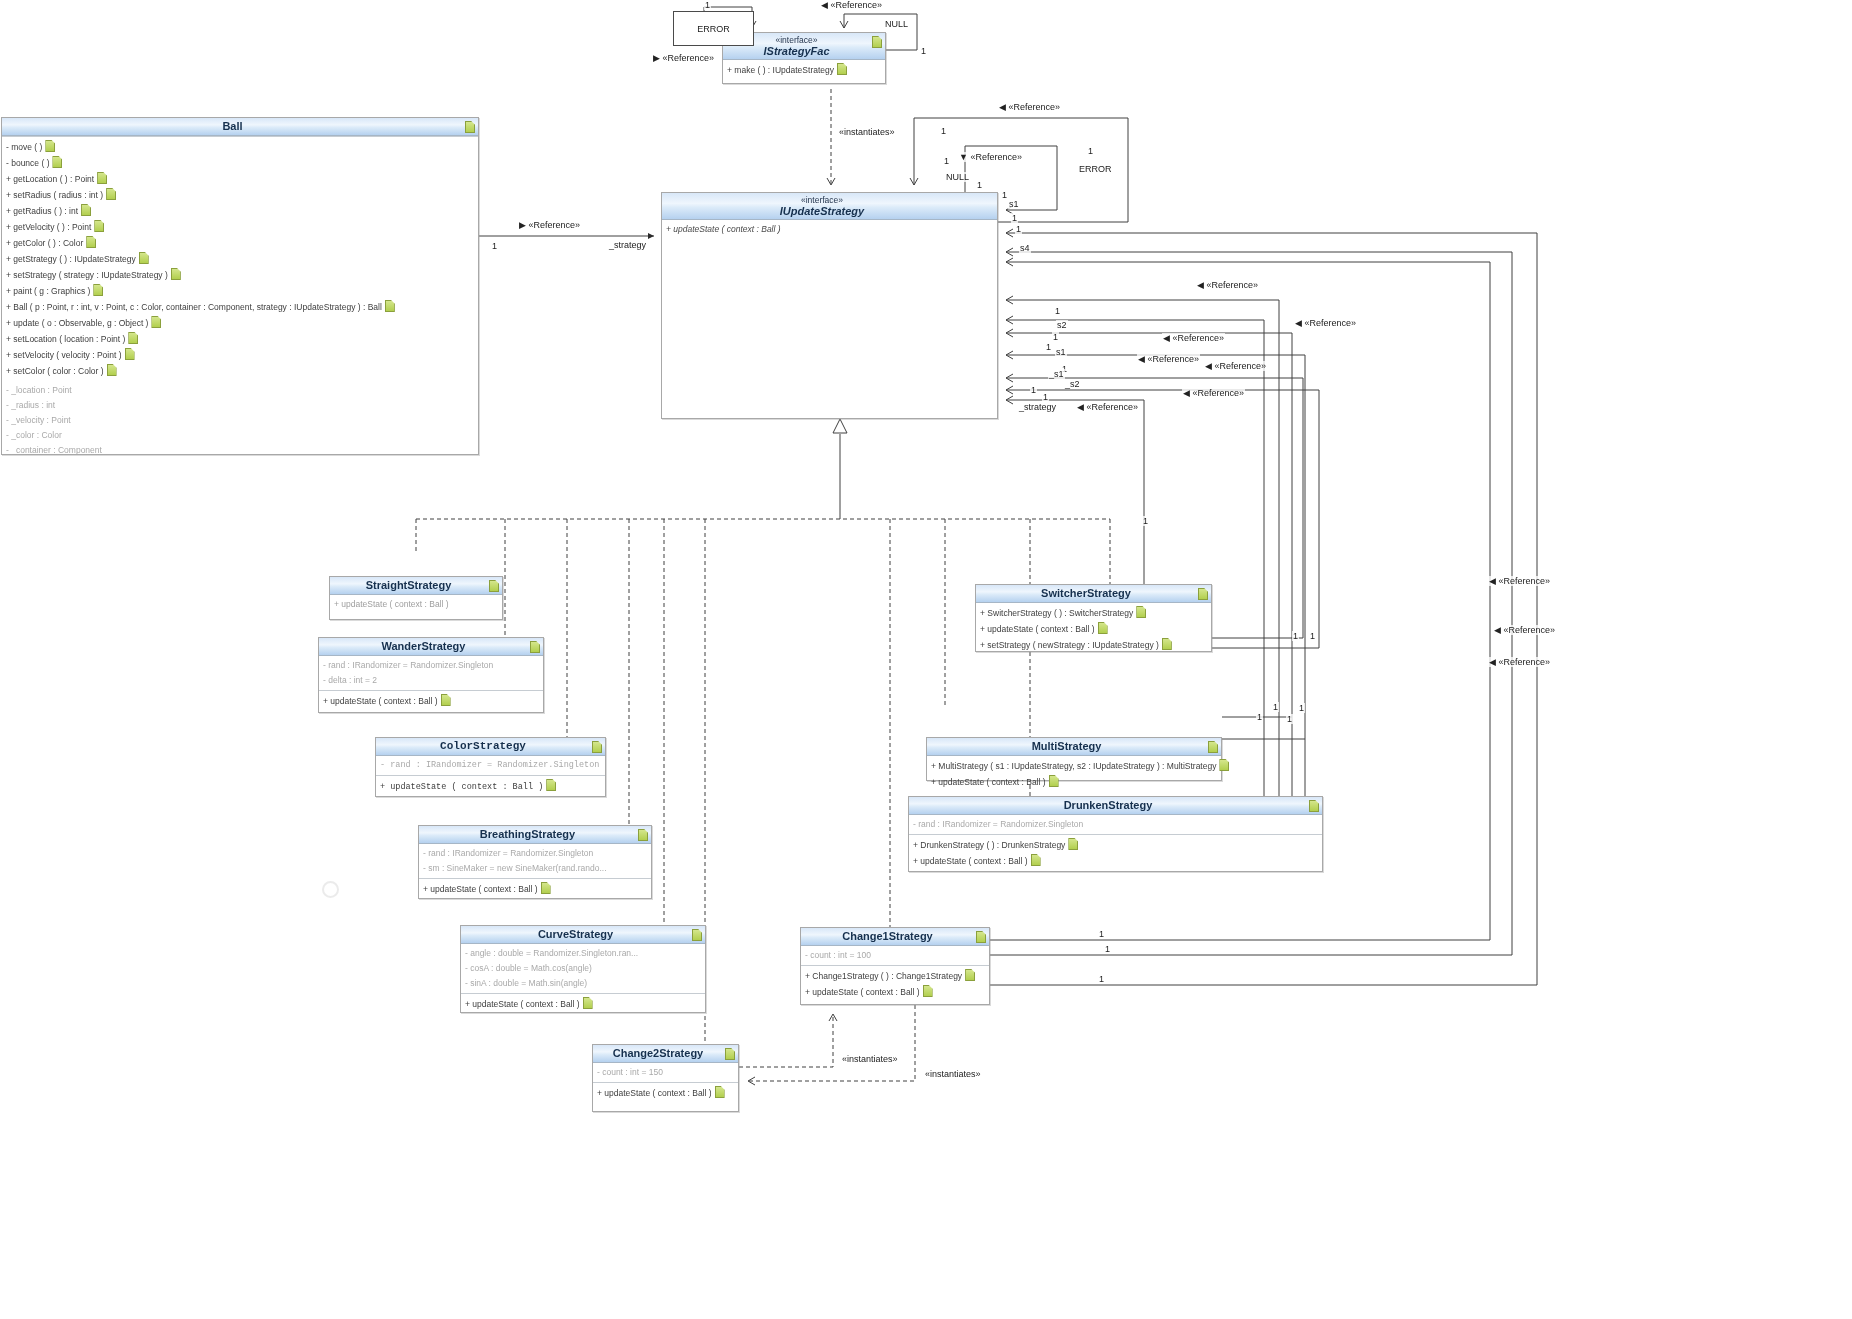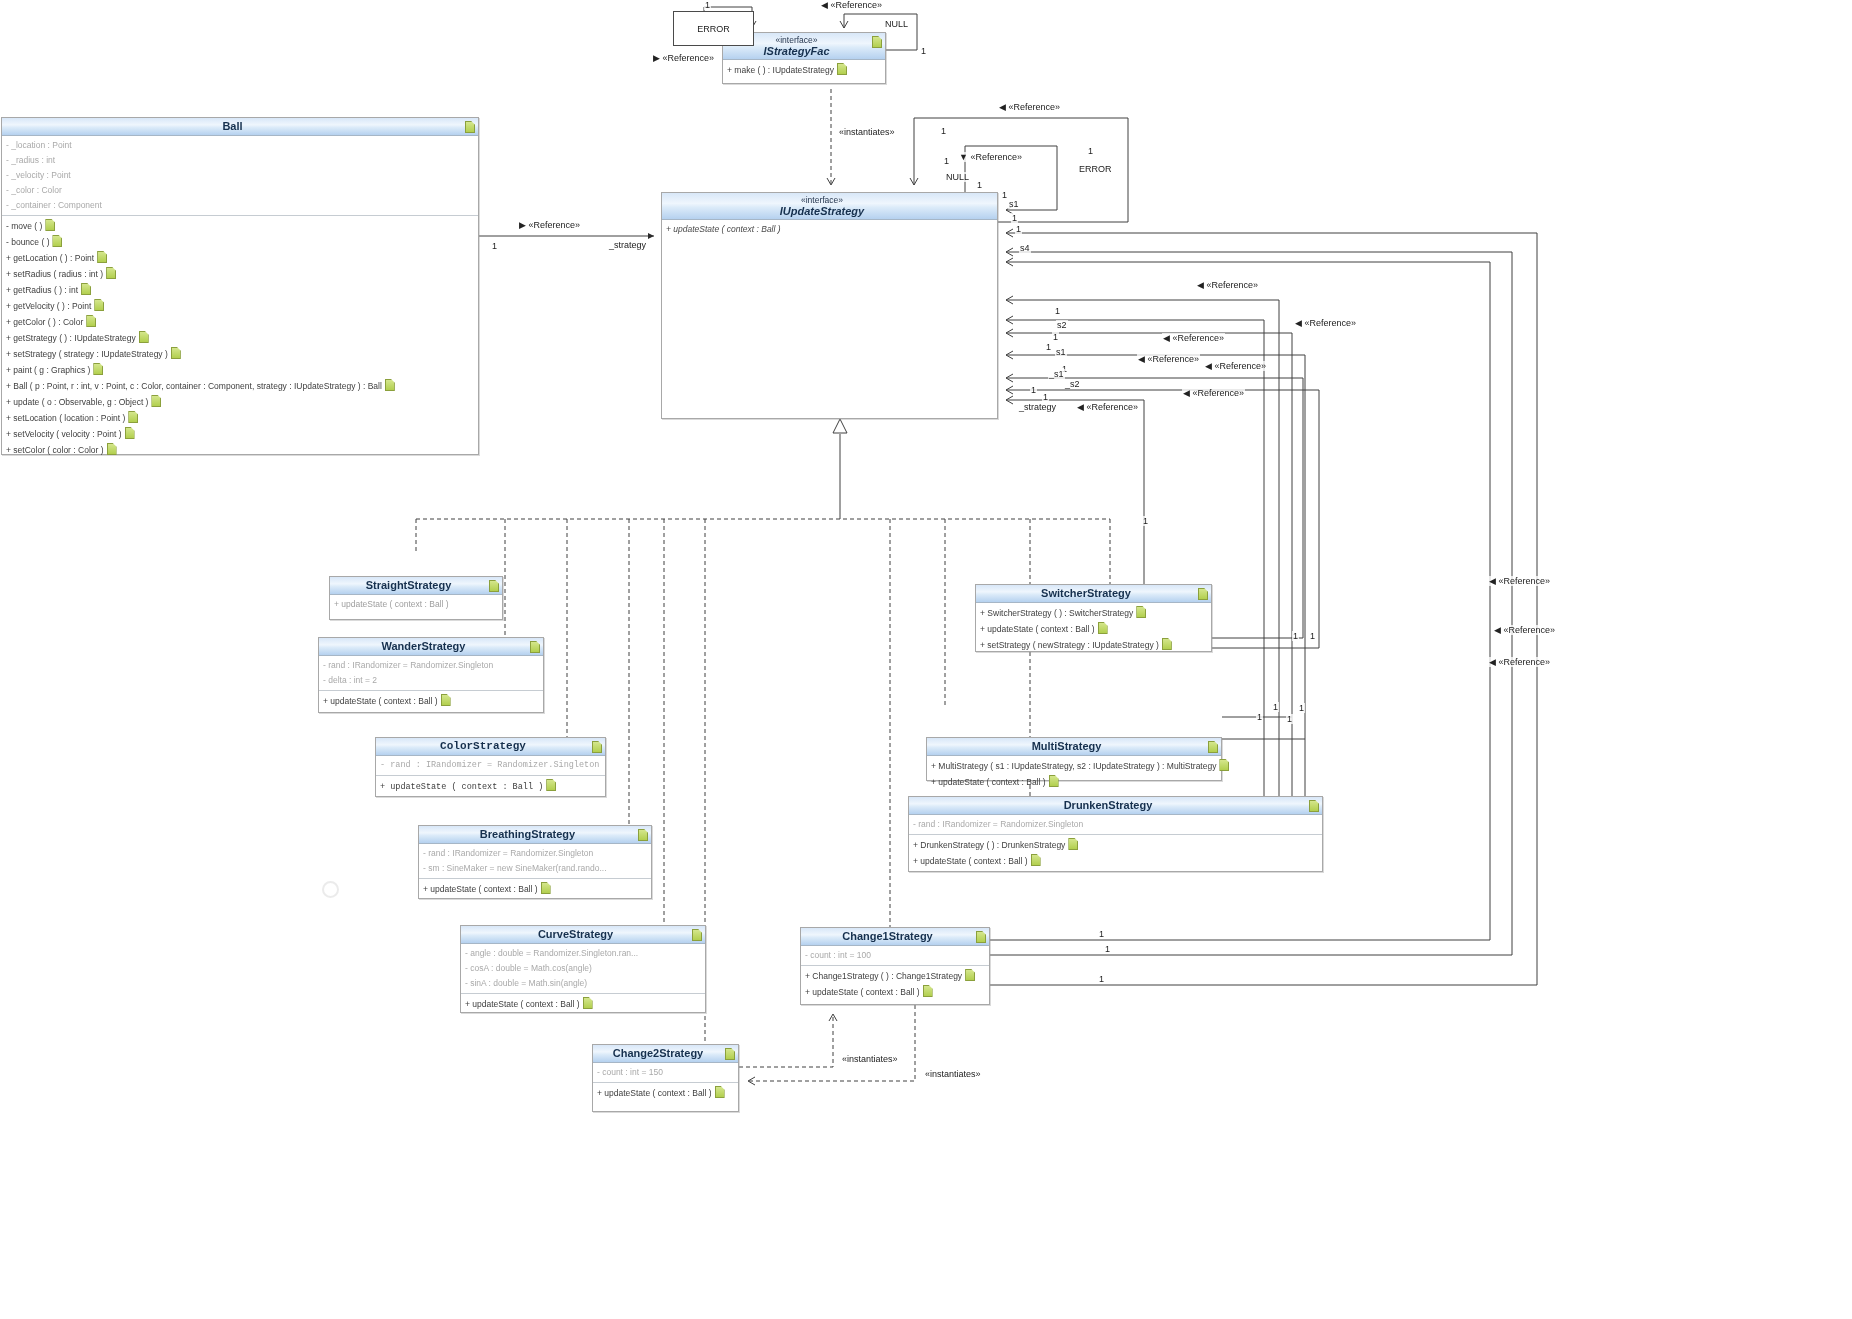--- a/index.html
+++ b/index.html
@@ -95,43 +95,43 @@
       </div>
       <div class="sec">
         <div class="row "><span>+ make ( ) : IUpdateStrategy</span><span class="doc"></span></div>
       </div>
     </div>
     <div class="uml-class" style="left: 1px; top: 117px; width: 478px; height: 338px;">
       <div class="hdr">
         <div class="cname">Ball</div>
         <span class="doc"></span>
       </div>
-      <div class="sec">
-        <div class="row attr"><span>- _location : Point</span></div>
-        <div class="row attr"><span>- _radius : int</span></div>
-        <div class="row attr"><span>- _velocity : Point</span></div>
-        <div class="row attr"><span>- _color : Color</span></div>
-        <div class="row attr"><span>- _container : Component</span></div>
-      </div>
       <div class="sec divided">
         <div class="row "><span>- move ( )</span><span class="doc"></span></div>
         <div class="row "><span>- bounce ( )</span><span class="doc"></span></div>
         <div class="row "><span>+ getLocation ( ) :  Point</span><span class="doc"></span></div>
         <div class="row "><span>+ setRadius ( radius : int )</span><span class="doc"></span></div>
         <div class="row "><span>+ getRadius ( ) :  int</span><span class="doc"></span></div>
         <div class="row "><span>+ getVelocity ( ) :  Point</span><span class="doc"></span></div>
         <div class="row "><span>+ getColor ( ) :  Color</span><span class="doc"></span></div>
         <div class="row "><span>+ getStrategy ( ) :  IUpdateStrategy</span><span class="doc"></span></div>
         <div class="row "><span>+ setStrategy ( strategy : IUpdateStrategy )</span><span class="doc"></span></div>
         <div class="row "><span>+ paint ( g : Graphics )</span><span class="doc"></span></div>
         <div class="row "><span>+ Ball ( p : Point, r : int, v : Point, c : Color, container : Component, strategy : IUpdateStrategy ) :  Ball</span><span class="doc"></span></div>
         <div class="row "><span>+ update ( o : Observable, g : Object )</span><span class="doc"></span></div>
         <div class="row "><span>+ setLocation ( location : Point )</span><span class="doc"></span></div>
         <div class="row "><span>+ setVelocity ( velocity : Point )</span><span class="doc"></span></div>
         <div class="row "><span>+ setColor ( color : Color )</span><span class="doc"></span></div>
+      </div>
+      <div class="sec">
+        <div class="row attr"><span>- _location : Point</span></div>
+        <div class="row attr"><span>- _radius : int</span></div>
+        <div class="row attr"><span>- _velocity : Point</span></div>
+        <div class="row attr"><span>- _color : Color</span></div>
+        <div class="row attr"><span>- _container : Component</span></div>
       </div>
     </div>
     <div class="uml-class" style="left: 661px; top: 192px; width: 337px; height: 227px;">
       <div class="hdr">
         <div class="stereo">«interface»</div>
         <div class="cname it">IUpdateStrategy</div>
       </div>
       <div class="sec">
         <div class="row italic"><span>+ updateState ( context : Ball )</span></div>
       </div>

